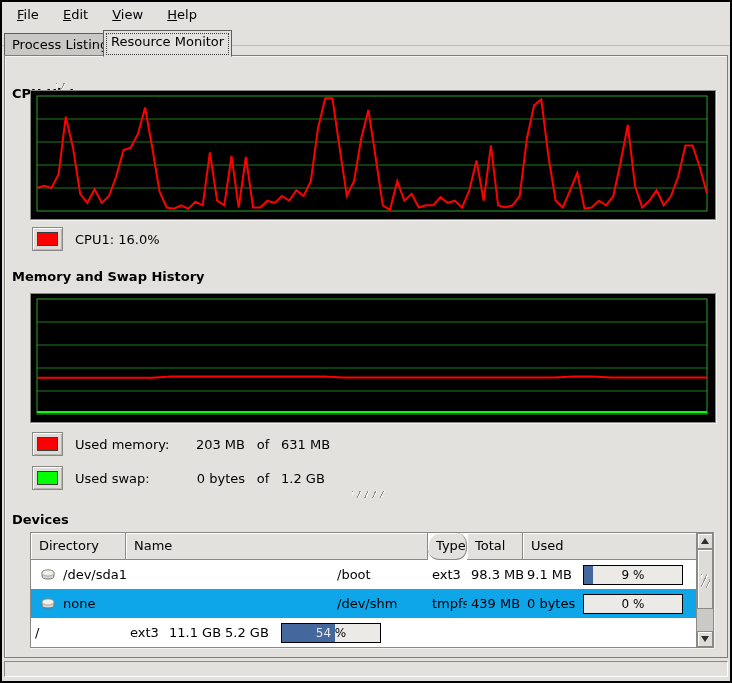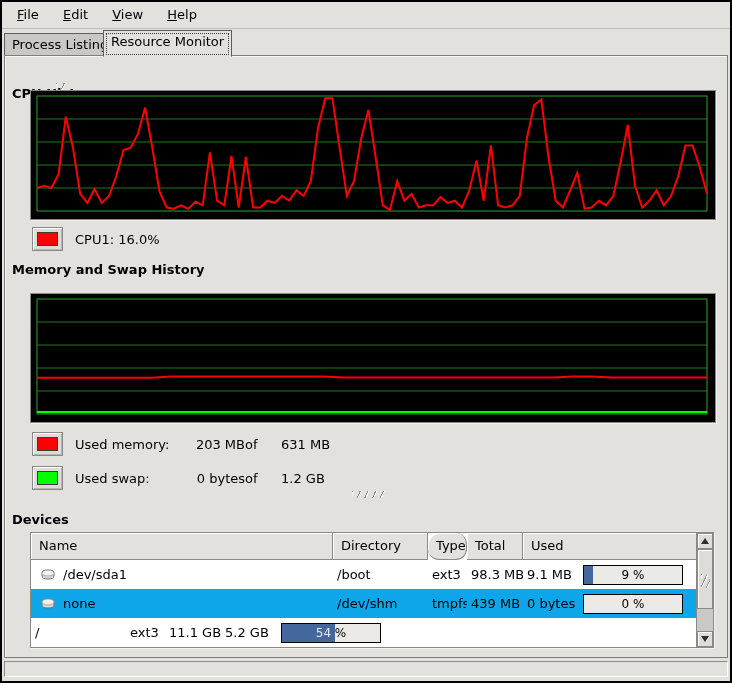--- a/index.html
+++ b/index.html
@@ -3,21 +3,21 @@
 <meta charset="utf-8">
 <style>
   html,body{margin:0;padding:0;background:#555;}
   .window{
     position:relative; width:732px; height:683px; box-sizing:border-box;
     border:2px solid #000; background:#e2e1de;
     font-family:"DejaVu Sans","Liberation Sans",sans-serif; font-size:13px; color:#000;
     overflow:hidden;
   }
   
-  .menubar{position:absolute;left:0;top:0;width:728px;height:27px;
+  .menubar{position:absolute;left:0;top:0;width:728px;height:44px;
     border-bottom:1px solid #bdbcb8; box-sizing:border-box; padding:3px 0 0 6px;}
   .menu-item{display:inline-block;padding:2px 9px;margin-right:2px;cursor:default;}
   .menu-item::first-letter{text-decoration:underline;}
   
   .tabrow{position:absolute;left:0;top:27px;width:728px;height:27px;}
   .tab{position:absolute;box-sizing:border-box;border:1px solid #5f5e5b;
     padding:3px 7px 0 7px;white-space:nowrap;}
   .tab.inactive{left:2px;top:4px;height:23px;background:#c9c8c4;border-bottom:none;}
   .tab.active{left:101px;top:1px;height:27px;background:#e2e1de;border-bottom:1px solid #e2e1de;z-index:5;}
   .tab-focus{position:absolute;inset:2px 2px 1px 2px;border:1px dotted #3a3a3a;pointer-events:none;}
@@ -31,21 +31,21 @@
     border:1px solid #8a8985; box-shadow:1px 1px 0 #f3f2ef;}
   .graph svg{display:block;}
   
   .legend-row{position:absolute;left:30px;display:flex;align-items:center;height:26px;}
   .swatch-btn{width:31px;height:24px;box-sizing:border-box;background:#dddcd8;
     border:1px solid #8a8985;box-shadow:inset 1px 1px 0 #fff, inset -1px -1px 0 #b6b5b1;
     display:flex;align-items:center;justify-content:center;margin-right:12px;}
   .swatch{width:19px;height:12px;border:1px solid #3c3c3c;}
   .leg-label{display:inline-block;width:106px;}
   .leg-val{display:inline-block;width:64px;text-align:right;}
-  .leg-of{display:inline-block;width:36px;}
+  .leg-of{display:inline-block;width:36px;text-align:center;}
   
   .grip{background:repeating-linear-gradient(115deg,#8f8e8a 0 1px,#fbfaf7 1px 2px,rgba(0,0,0,0) 2px 7px);}
   .handle-mid{position:absolute;left:350px;top:489px;width:36px;height:7px;}
   .handle-top{position:absolute;left:54px;top:81px;width:9px;height:6px;}
   
   .devices{position:absolute;left:28px;top:530px;width:684px;height:116px;box-sizing:border-box;
     border:1px solid #8a8985;background:#fff;box-shadow:1px 1px 0 #f3f2ef;}
   .tbl{position:absolute;left:0;top:0;right:17px;bottom:0;overflow:hidden;}
   .thead{display:flex;height:27px;box-sizing:border-box;}
   .th{box-sizing:border-box;background:#e2e1de;border-right:1px solid #8a8985;border-bottom:1px solid #8a8985;
@@ -120,21 +120,21 @@
       </svg>
   </div>
 
   <div class="legend-row" style="top:224px">
     <span class="swatch-btn">
       <span class="swatch" id="sw-cpu" style="background: rgb(255, 0, 0);"></span>
     </span>
     <span>CPU1: 16.0%</span>
   </div>
 
-  <span class="sec-label" style="top:260px">Memory and Swap History</span>
+  <span class="sec-label" style="top:267px">Memory and Swap History</span>
 
   <div class="graph" style="top:291px">
     <svg width="682" height="126">
         <line x1="6" x2="676" y1="97" y2="97" stroke="#1d7a1d" stroke-width="1"></line>
         <line x1="6" x2="676" y1="74" y2="74" stroke="#1d7a1d" stroke-width="1"></line>
         <line x1="6" x2="676" y1="51" y2="51" stroke="#1d7a1d" stroke-width="1"></line>
         <line x1="6" x2="676" y1="27.999999999999996" y2="27.999999999999996" stroke="#1d7a1d" stroke-width="1"></line>
         <rect x="6" y="5" width="670" height="115" fill="none" stroke="#2da12d"></rect>
         <polyline points="6.0,83.7 25.1,83.7 44.3,83.7 63.4,83.7 82.6,83.7 101.7,83.7 120.9,83.7 140.0,82.6 159.1,82.6 178.3,82.6 197.4,82.6 216.6,82.6 235.7,82.6 254.9,82.6 274.0,82.6 293.1,82.6 312.3,83.5 331.4,83.5 350.6,83.5 369.7,83.5 388.9,83.5 408.0,83.5 427.1,83.5 446.3,83.5 465.4,83.5 484.6,83.5 503.7,83.5 522.9,83.5 542.0,82.6 561.1,82.6 580.3,83.5 599.4,83.5 618.6,83.5 637.7,83.5 656.9,83.5 676.0,83.5" fill="none" stroke="#ff0000" stroke-width="2"></polyline>
         <polyline points="6.0,118.0 66.9,118.0 127.8,118.0 188.7,118.0 249.6,118.0 310.5,118.0 371.5,118.0 432.4,118.0 493.3,118.0 554.2,118.0 615.1,118.0 676.0,118.0" fill="none" stroke="#00ff00" stroke-width="2"></polyline>
@@ -160,22 +160,22 @@
     <span>1.2 GB</span>
   </div>
 
   <span class="handle-mid grip"></span>
 
   <span class="sec-label" style="top:510px">Devices</span>
 
   <div class="devices">
     <div class="tbl">
       <div class="thead">
+        <div class="th c-dir">Directory</div>
         <div class="th c-name">Name</div>
-        <div class="th c-dir">Directory</div>
         <div class="th c-type">Type</div>
         <div class="th c-total">Total</div>
         <div class="th c-used" style="border-right:none">Used</div>
       </div>
 
       <div class="tr">
         <div class="td c-name name-cell">
           <svg class="drive-icon" width="18" height="13" viewBox="0 0 18 13">
             <path d="M3 5 Q3 2 9 2 Q15 2 15 5 L15 8 Q15 11 9 11 Q3 11 3 8 Z" fill="#d8d8d4" stroke="#77766f" stroke-width="1"></path>
             <ellipse cx="9" cy="5" rx="6" ry="3" fill="#f1f1ee" stroke="#9a9992" stroke-width="0.8"></ellipse>

